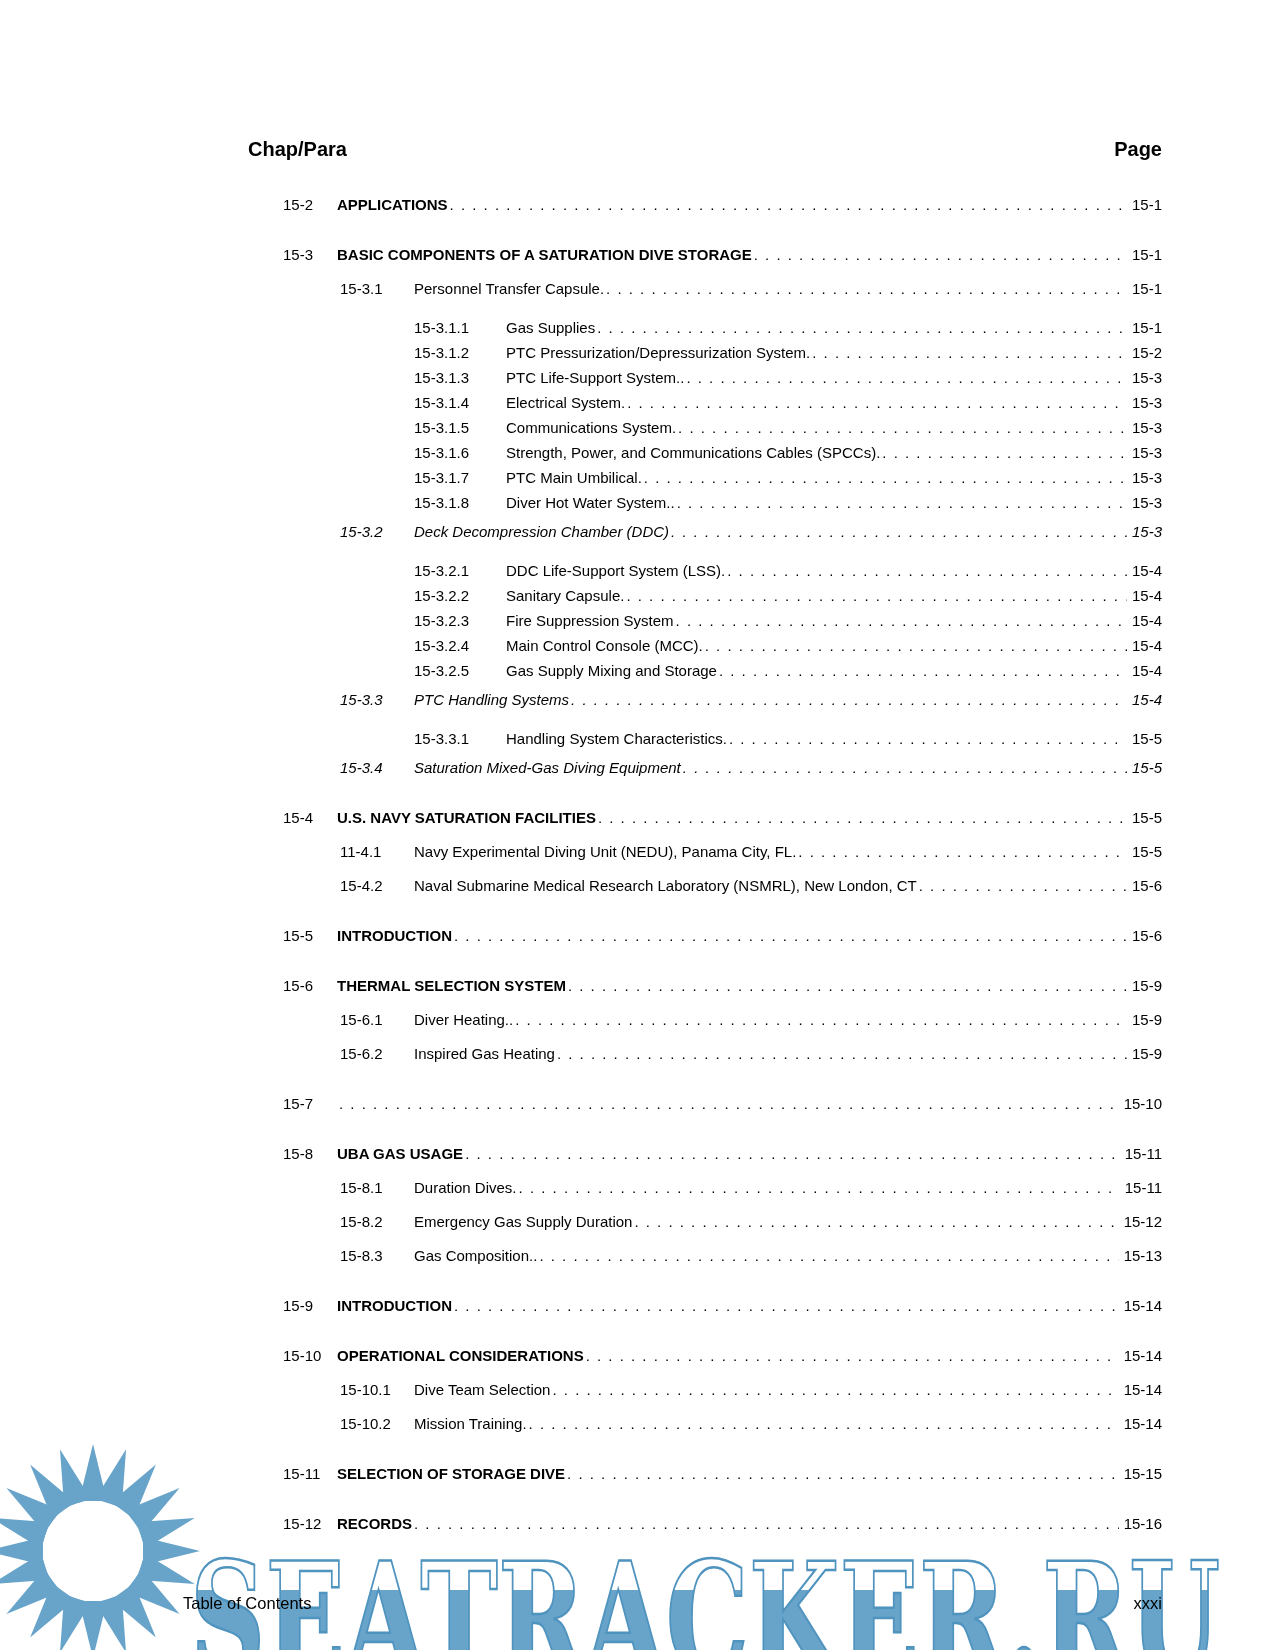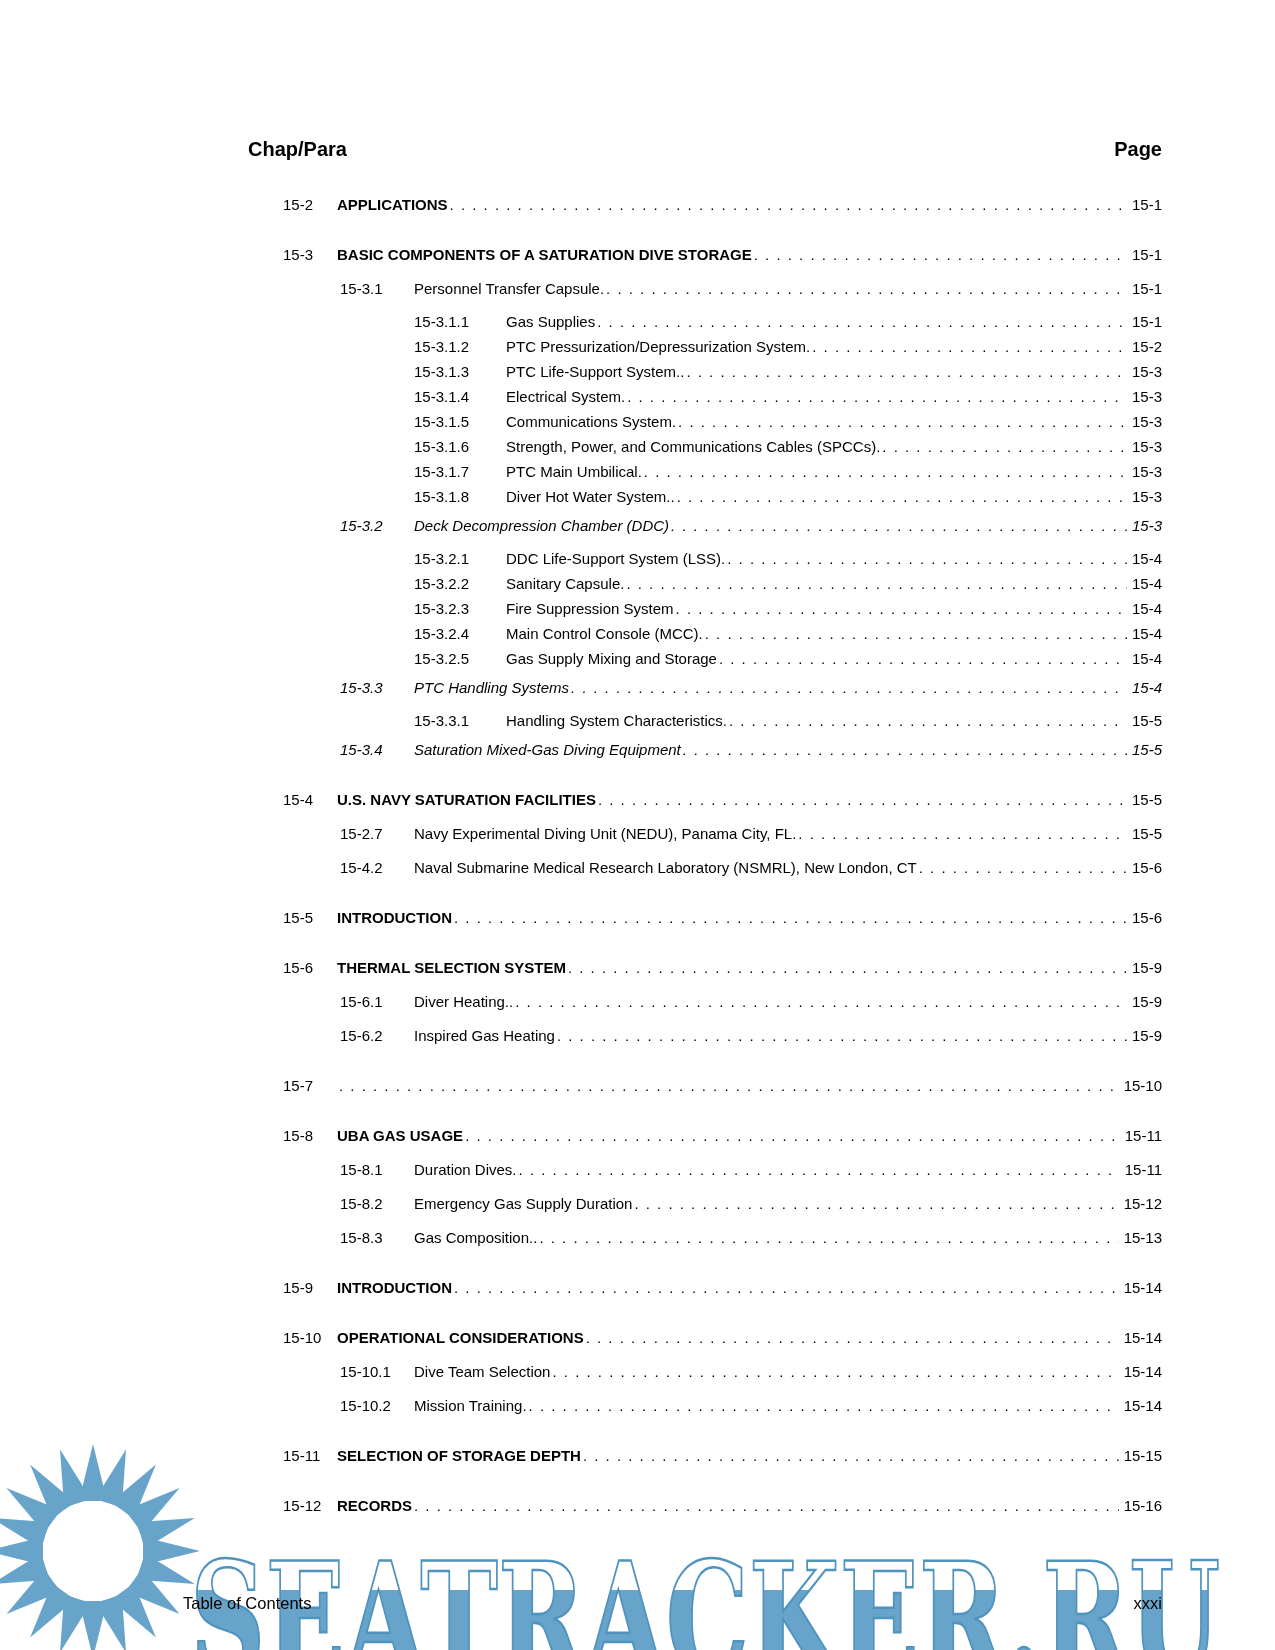--- a/index.html
+++ b/index.html
@@ -16,21 +16,21 @@
   .row .dots{flex:1 1 auto;overflow:hidden;white-space:nowrap;margin:0 5px 0 2px;
              letter-spacing:1.5px;color:#000;}
   .row .page{flex:none;text-align:right;}
   .l1{margin-top:28px;}
   .l1 .num{min-width:54px;}
   .l1 .title{font-weight:bold;}
   .l2{margin-top:12px;padding-left:57px;}
   .l2 .num{min-width:74px;}
   .l3{margin-top:3px;padding-left:131px;}
   .l3 .num{min-width:92px;}
-  .l2 + .l3{margin-top:11px;align-items:flex-end;}
+  .l2 + .l3{margin-top:17px;align-items:flex-end;}
   .l3 + .l2{margin-top:7px;font-style:italic;}
   
   #footer{position:absolute;top:1594px;left:183px;right:113px;display:flex;
           justify-content:space-between;font-size:16.5px;font-weight:normal;z-index:3;text-align:center;}
   
   #watermark{position:absolute;left:0;top:1420px;width:1275px;height:230px;z-index:2;}
 </style>
 </head>
 <body>
 
@@ -162,21 +162,21 @@
       <span class="dots">. . . . . . . . . . . . . . . . . . . . . . . . . . . . . . . . . . . . . . . . . . . . . . . . . . . . . . . . . . . . . . . . . . . . . . . . . . . . . . . . . . . . . . . . . . . . . . . . . . . . . . . . . . . . . . . . . . . . . . . . . . . . . . . . . . . . . . . . . . . . . . . . . . . . . . . . . . . . . . . . </span>
       <span class="page">15-5</span>
     </div>
       <div class="row l1">
       <span class="num">15-4</span>
       <span class="title">U.S. NAVY SATURATION FACILITIES</span>
       <span class="dots">. . . . . . . . . . . . . . . . . . . . . . . . . . . . . . . . . . . . . . . . . . . . . . . . . . . . . . . . . . . . . . . . . . . . . . . . . . . . . . . . . . . . . . . . . . . . . . . . . . . . . . . . . . . . . . . . . . . . . . . . . . . . . . . . . . . . . . . . . . . . . . . . . . . . . . . . . . . . . . . . </span>
       <span class="page">15-5</span>
     </div>
       <div class="row l2">
-      <span class="num">15-2.7</span>
+      <span class="num">11-4.1</span>
       <span class="title">Navy Experimental Diving Unit (NEDU), Panama City, FL.</span>
       <span class="dots">. . . . . . . . . . . . . . . . . . . . . . . . . . . . . . . . . . . . . . . . . . . . . . . . . . . . . . . . . . . . . . . . . . . . . . . . . . . . . . . . . . . . . . . . . . . . . . . . . . . . . . . . . . . . . . . . . . . . . . . . . . . . . . . . . . . . . . . . . . . . . . . . . . . . . . . . . . . . . . . . </span>
       <span class="page">15-5</span>
     </div>
       <div class="row l2">
       <span class="num">15-4.2</span>
       <span class="title">Naval Submarine Medical Research Laboratory (NSMRL), New London, CT</span>
       <span class="dots">. . . . . . . . . . . . . . . . . . . . . . . . . . . . . . . . . . . . . . . . . . . . . . . . . . . . . . . . . . . . . . . . . . . . . . . . . . . . . . . . . . . . . . . . . . . . . . . . . . . . . . . . . . . . . . . . . . . . . . . . . . . . . . . . . . . . . . . . . . . . . . . . . . . . . . . . . . . . . . . . </span>
       <span class="page">15-6</span>
     </div>
@@ -252,21 +252,21 @@
       <span class="page">15-14</span>
     </div>
       <div class="row l2">
       <span class="num">15-10.2</span>
       <span class="title">Mission Training.</span>
       <span class="dots">. . . . . . . . . . . . . . . . . . . . . . . . . . . . . . . . . . . . . . . . . . . . . . . . . . . . . . . . . . . . . . . . . . . . . . . . . . . . . . . . . . . . . . . . . . . . . . . . . . . . . . . . . . . . . . . . . . . . . . . . . . . . . . . . . . . . . . . . . . . . . . . . . . . . . . . . . . . . . . . . </span>
       <span class="page">15-14</span>
     </div>
       <div class="row l1">
       <span class="num">15-11</span>
-      <span class="title">SELECTION OF STORAGE DEPTH</span>
+      <span class="title">SELECTION OF STORAGE DIVE</span>
       <span class="dots">. . . . . . . . . . . . . . . . . . . . . . . . . . . . . . . . . . . . . . . . . . . . . . . . . . . . . . . . . . . . . . . . . . . . . . . . . . . . . . . . . . . . . . . . . . . . . . . . . . . . . . . . . . . . . . . . . . . . . . . . . . . . . . . . . . . . . . . . . . . . . . . . . . . . . . . . . . . . . . . . </span>
       <span class="page">15-15</span>
     </div>
       <div class="row l1">
       <span class="num">15-12</span>
       <span class="title">RECORDS</span>
       <span class="dots">. . . . . . . . . . . . . . . . . . . . . . . . . . . . . . . . . . . . . . . . . . . . . . . . . . . . . . . . . . . . . . . . . . . . . . . . . . . . . . . . . . . . . . . . . . . . . . . . . . . . . . . . . . . . . . . . . . . . . . . . . . . . . . . . . . . . . . . . . . . . . . . . . . . . . . . . . . . . . . . . </span>
       <span class="page">15-16</span>
     </div>
     </div>

